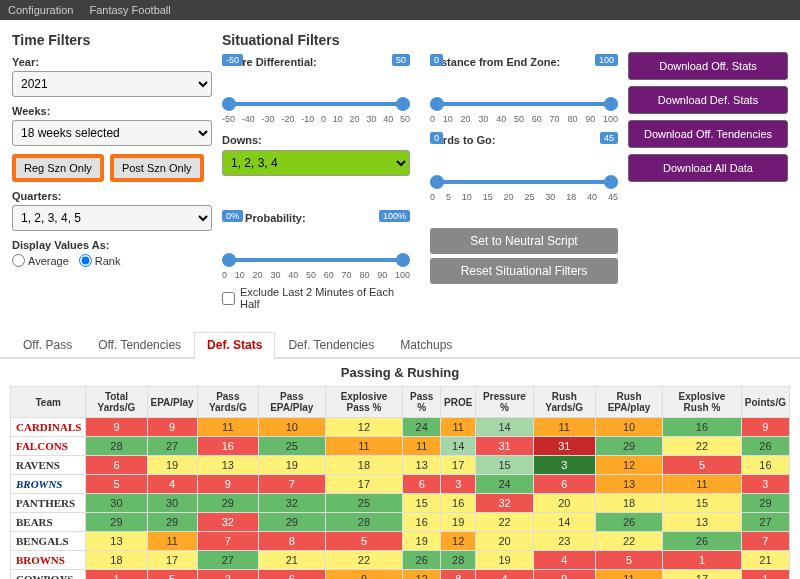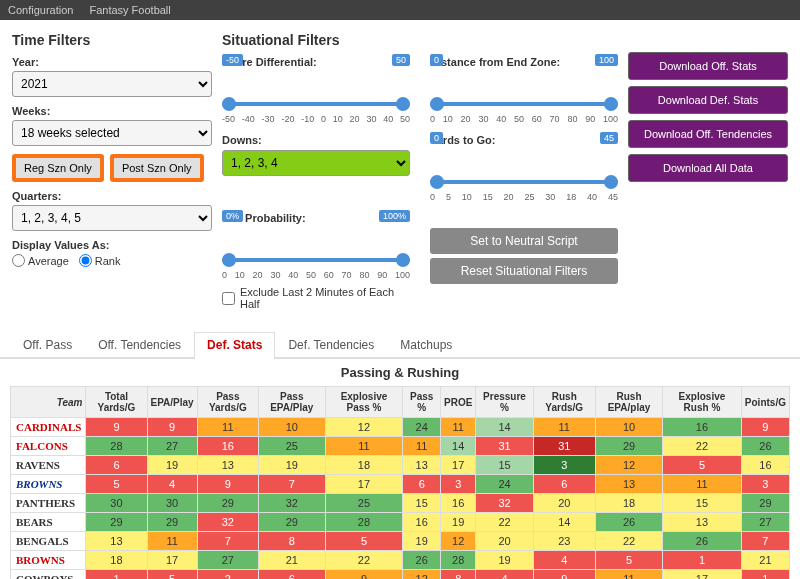--- a/index.html
+++ b/index.html
@@ -49,21 +49,21 @@
     .tabs { display: flex; gap: 0; padding: 0 10px; border-bottom: 2px solid #ddd; }
     .tab { padding: 5px 12px; font-size: 12px; cursor: pointer; border: 1px solid transparent; border-bottom: none; color: #555; }
     .tab.active { background: #fff; border-color: #ddd; border-bottom-color: #fff; color: #333; font-weight: bold; margin-bottom: -2px; }
     .tab.red { color: #c00; }
 
     
     .table-section { padding: 6px 10px; }
     .table-section h4 { text-align: center; font-size: 13px; font-weight: bold; margin-bottom: 6px; }
     table { width: 100%; border-collapse: collapse; font-size: 11px; }
     thead th { background: #f0f0f0; border: 1px solid #ddd; padding: 4px 3px; text-align: center; font-size: 10px; font-weight: bold; }
-    thead th:first-child { text-align: right; font-style: italic; }
+    thead th:first-child { text-align: center; }
     tbody td { border: 1px solid #ddd; padding: 3px 4px; text-align: center; }
     tbody td:first-child { text-align: left; font-weight: bold; font-size: 11px; padding-left: 5px; }
     .team-cardinals { color: #c00; font-family: serif; }
     .team-falcons { color: #c00; font-family: serif; }
     .team-ravens { color: #333; font-family: serif; }
     .team-bills { color: #003087; font-family: serif; font-style: italic; }
     .team-panthers { color: #333; font-family: serif; }
     .team-bears { color: #333; font-family: serif; }
     .team-bengals { color: #333; font-family: serif; }
     .team-browns { color: #c00; font-family: serif; }

